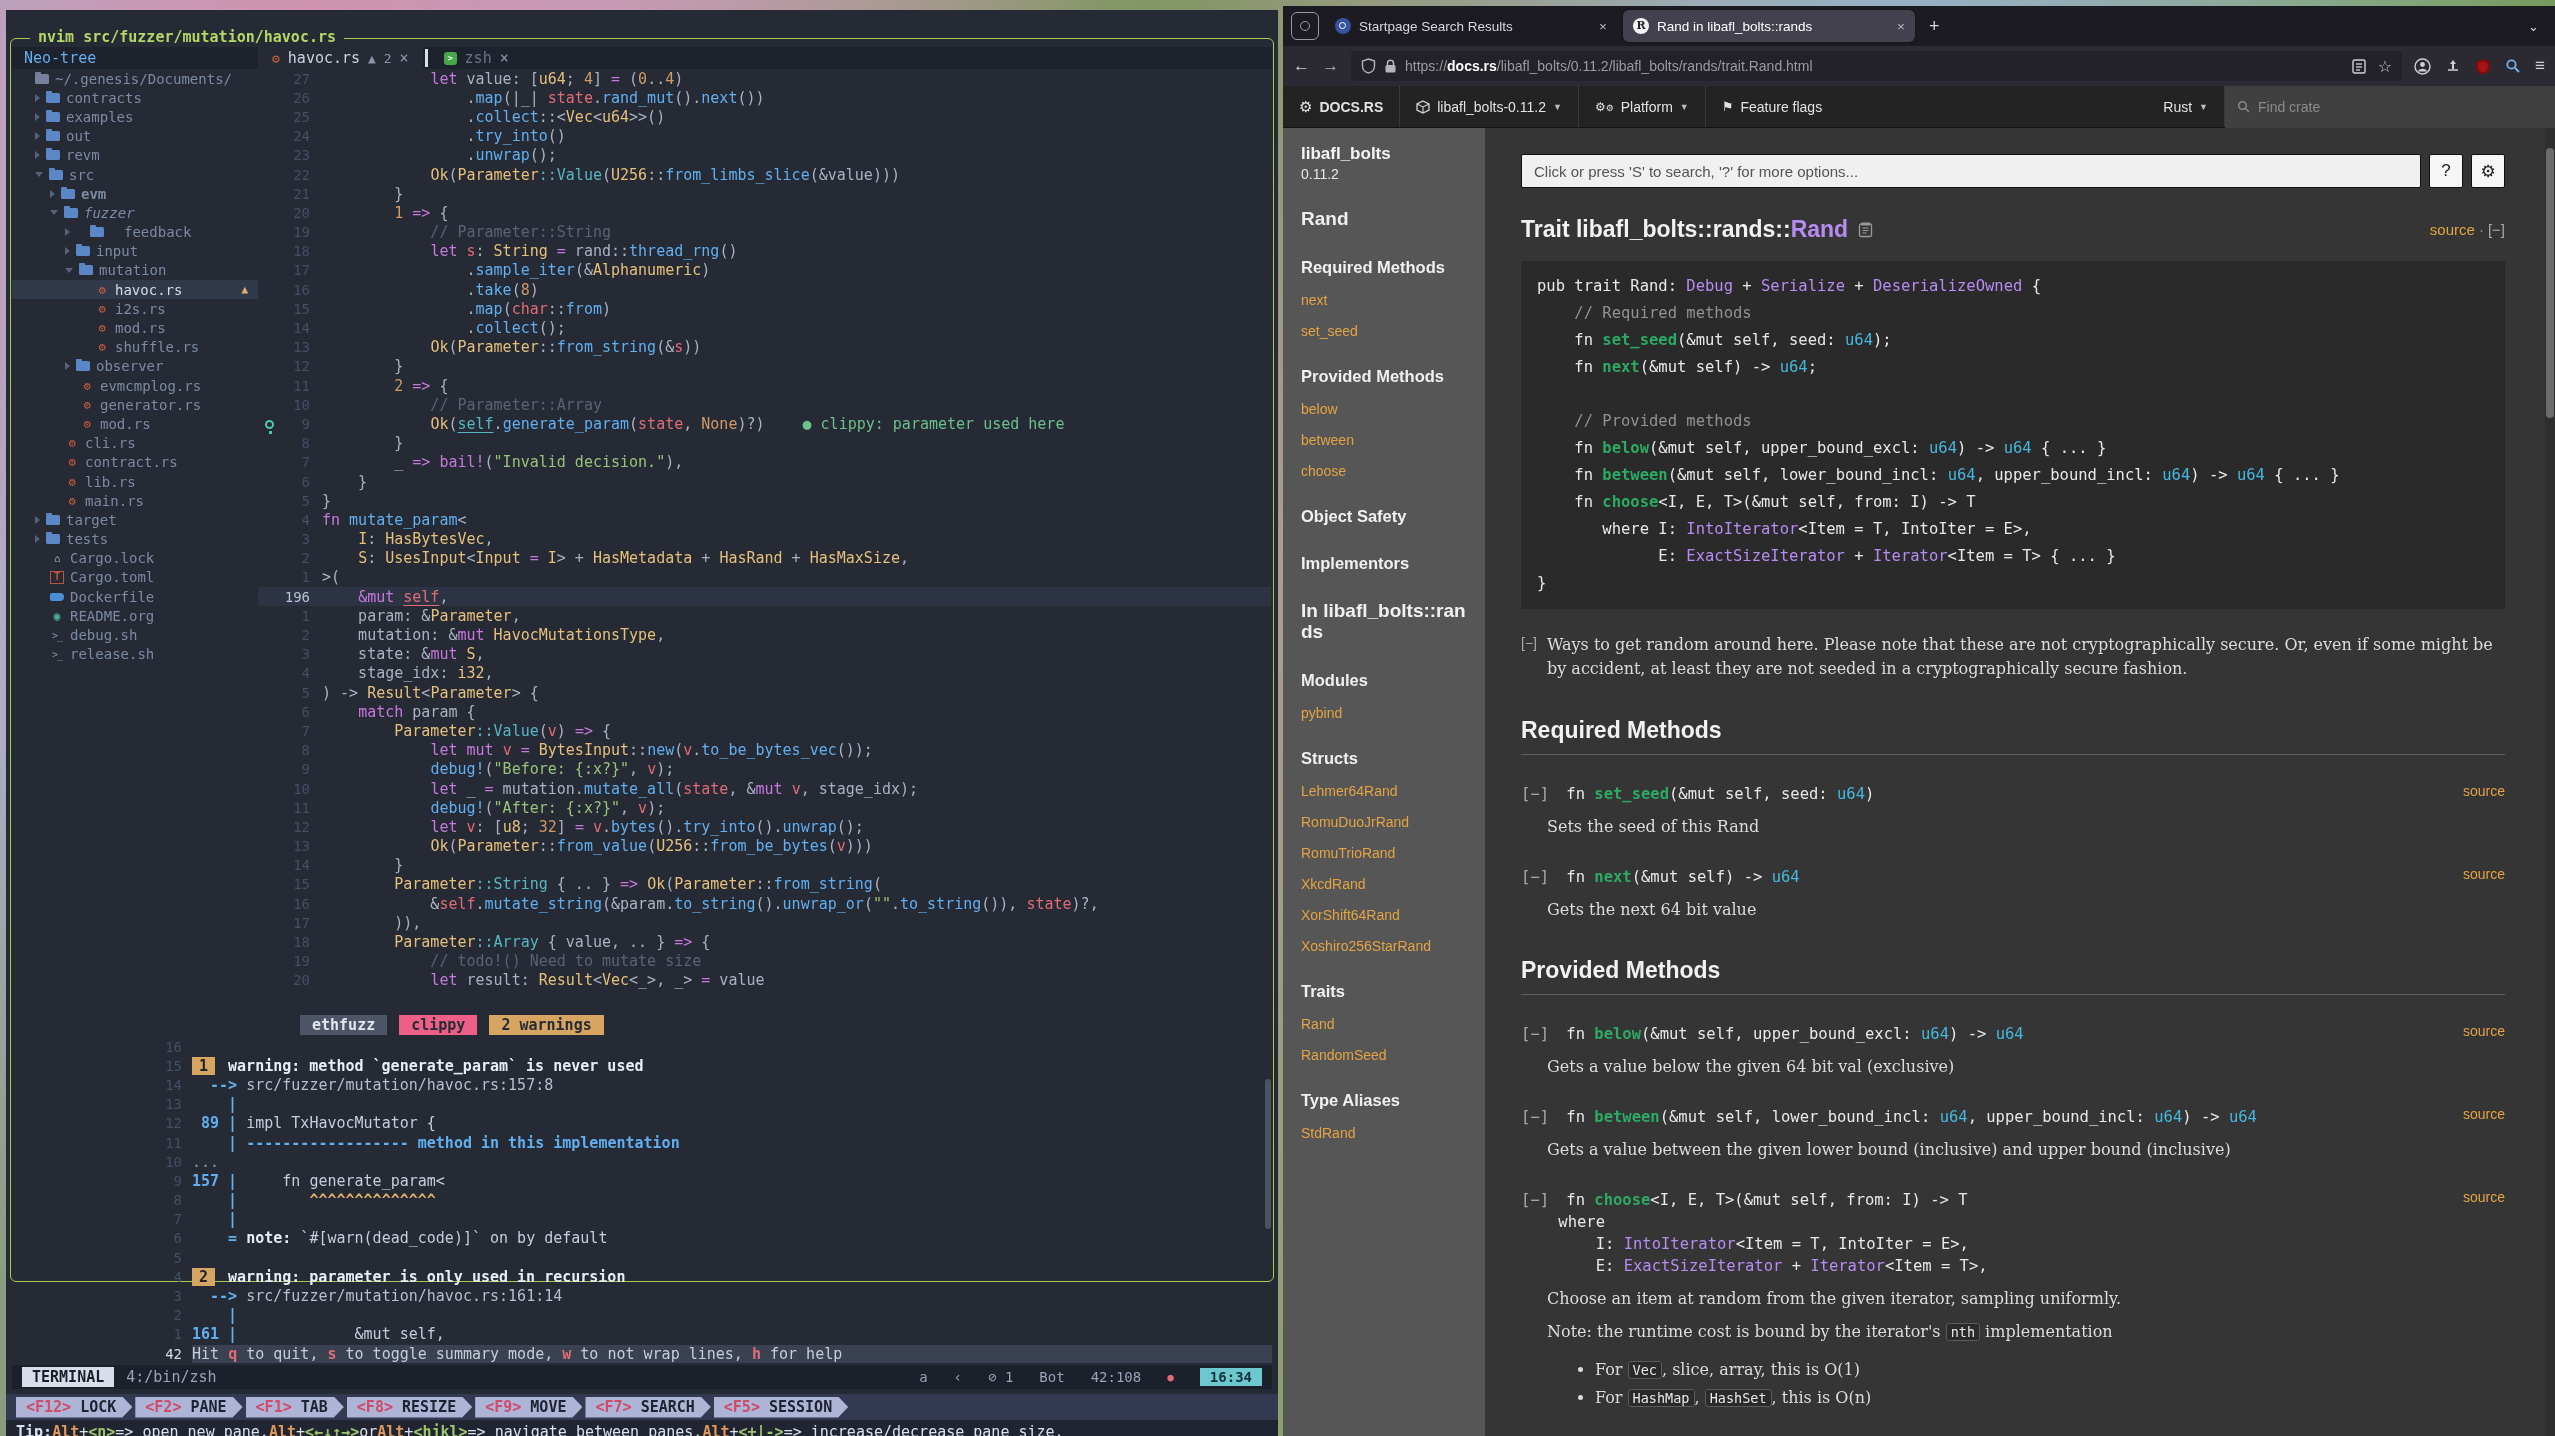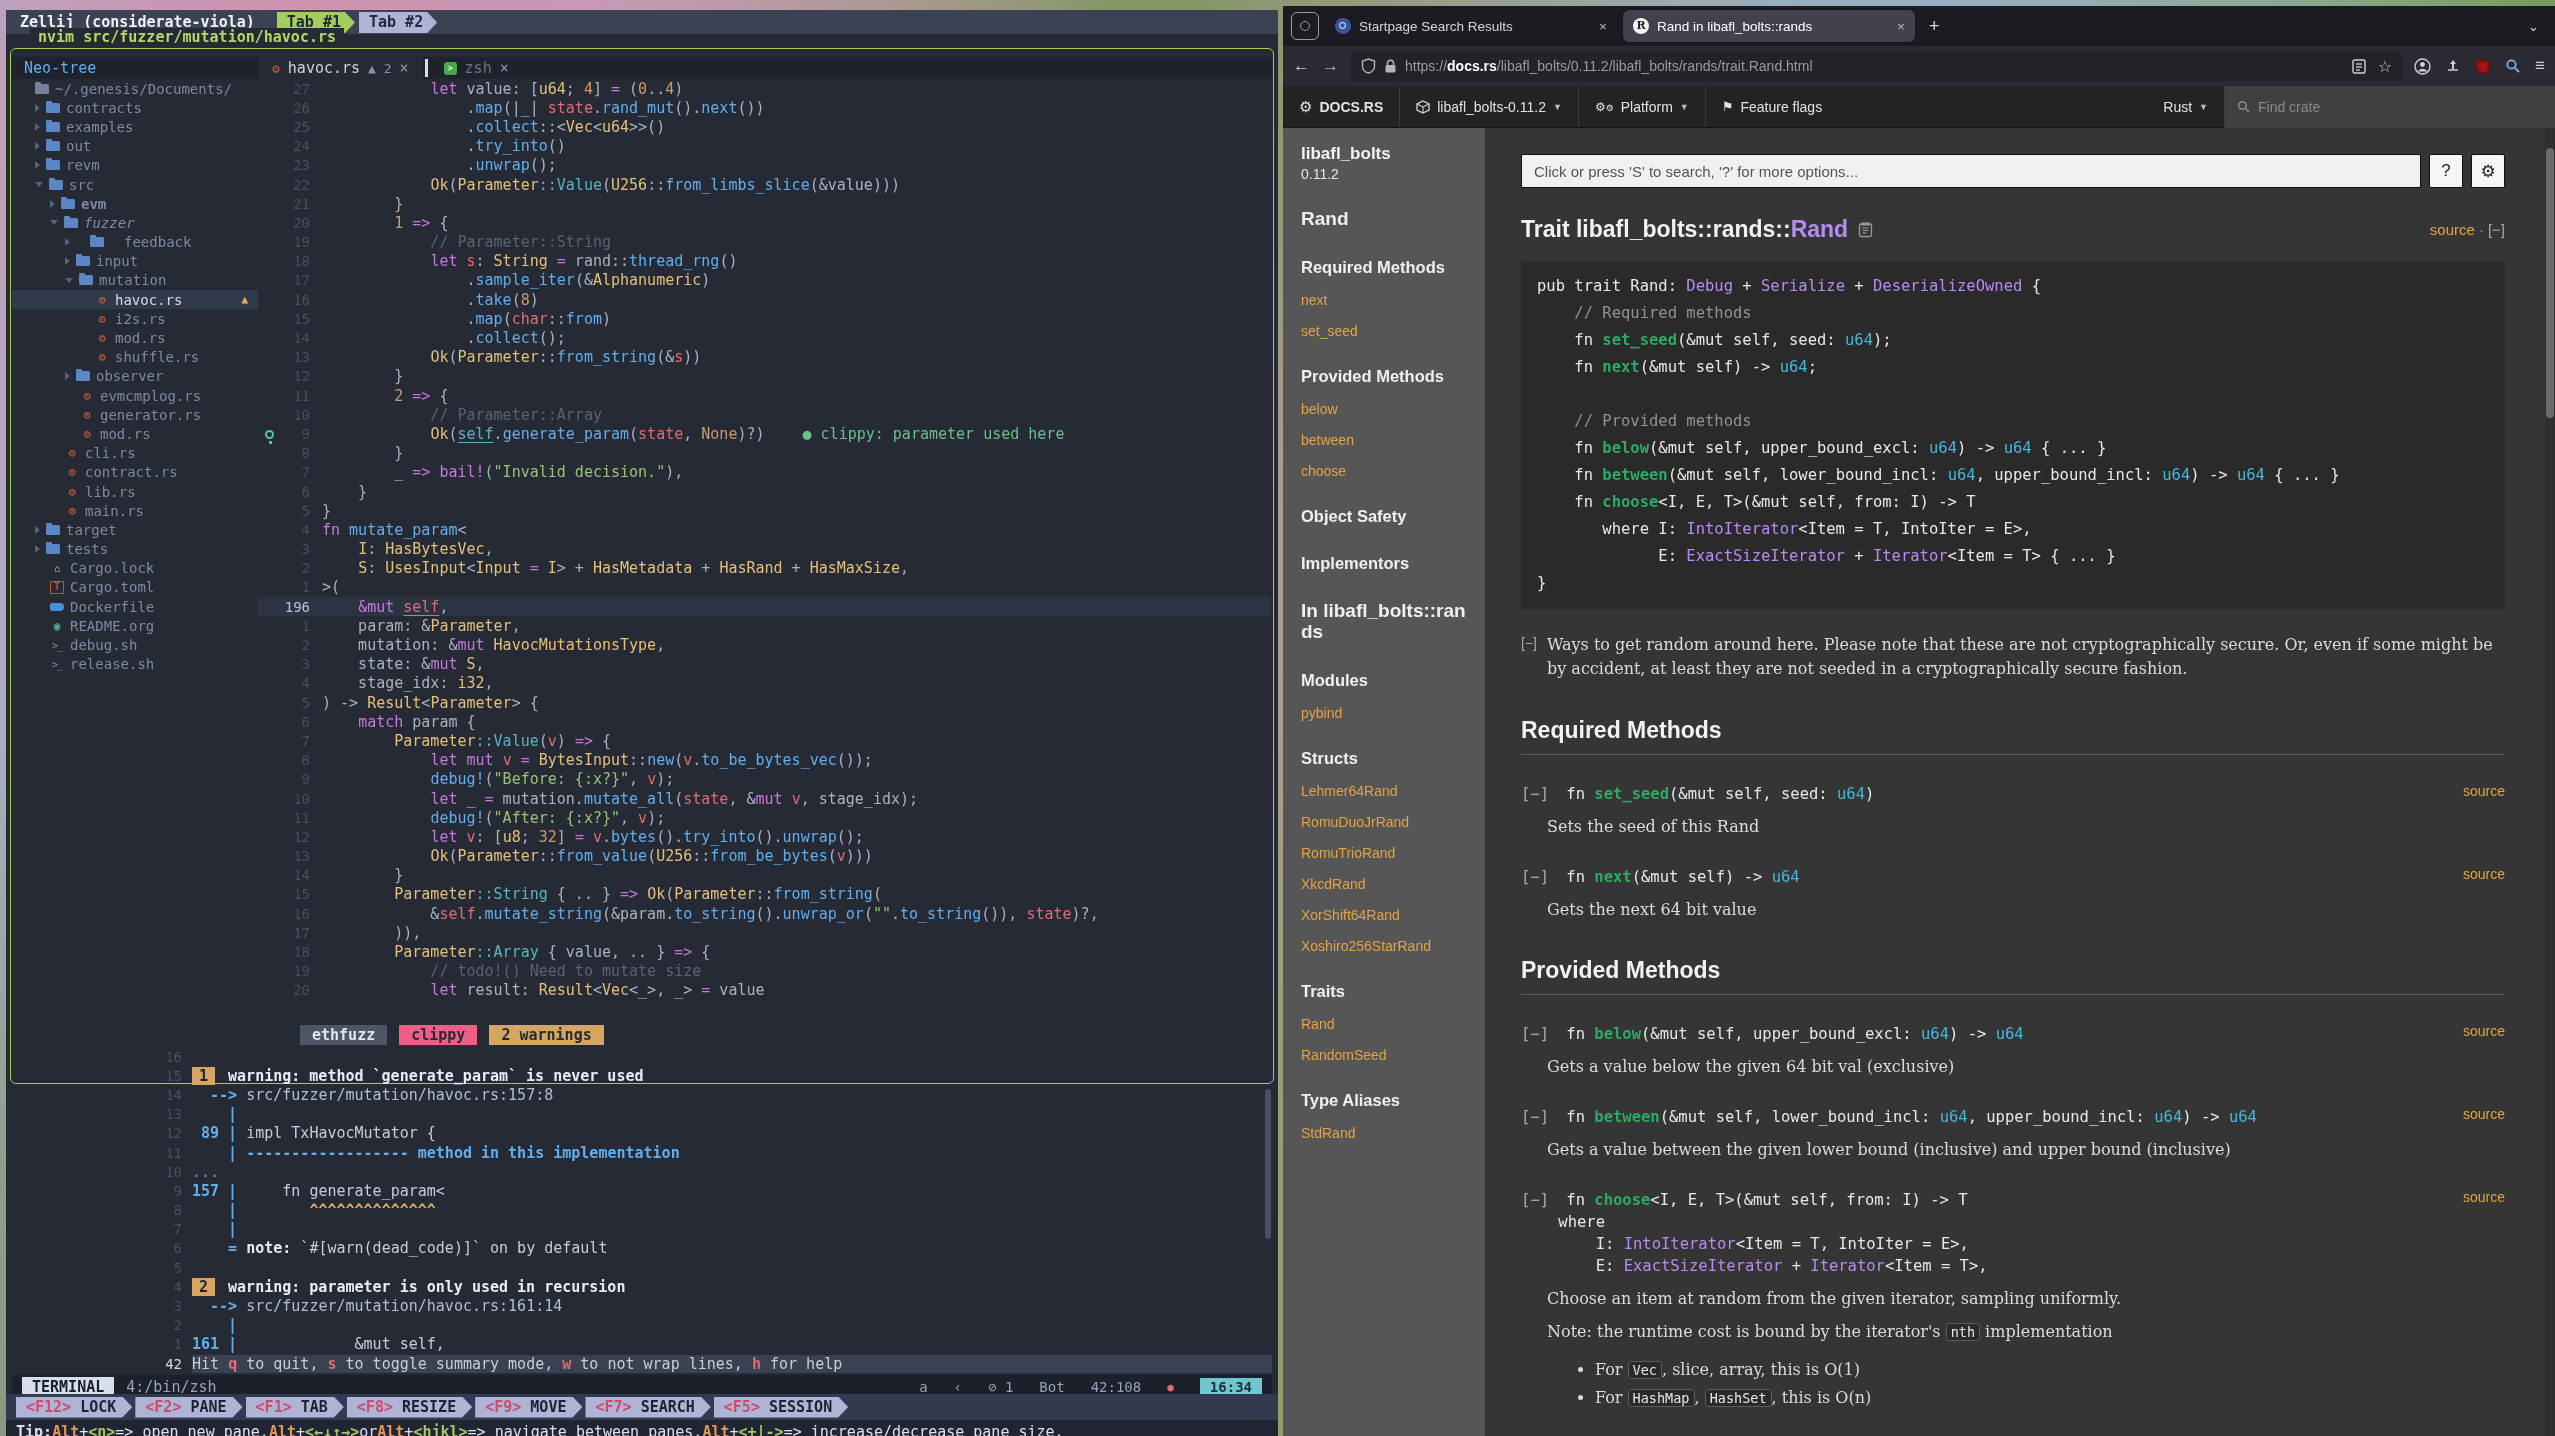--- a/index.html
+++ b/index.html
@@ -16,21 +16,21 @@
   
   .term { position:absolute; left:6px; top:10px; width:1272px; height:1424px;
           background:#252a35; font-family:"DejaVu Sans Mono", monospace; font-size:15px; }
   .zj-bar { position:absolute; left:0; top:0; width:100%; height:24px; background:#3c4254;
             display:flex; align-items:center; gap:6px; padding-left:14px; }
   .zj-session { color:#eef1f8; font-weight:bold; margin-right:16px; }
   .ribbon { padding:1px 14px 2px 10px; font-weight:bold; color:#232838;
             clip-path:polygon(0 0, calc(100% - 10px) 0, 100% 50%, calc(100% - 10px) 100%, 0 100%); }
   .ribbon.green { background:#a3cd5c; }
   .ribbon.lav { background:#aeb4d6; }
-  .pane-frame { position:absolute; left:4px; top:38px; width:1264px; height:1036px;
+  .pane-frame { position:absolute; left:4px; top:28px; width:1264px; height:1244px;
                 border:1px solid #a6cc4e; border-radius:6px; }
   .pane-title { position:absolute; left:24px; top:18px; z-index:3; background:#252a35;
                 color:#b4d765; font-weight:bold; padding:0 8px; }
   .tabline { position:absolute; left:1px; top:8px; width:1260px; height:22px; background:#1d222c;
              display:flex; align-items:stretch; }
   .nt-label { width:246px; color:#61afef; display:flex; align-items:center; padding-left:12px; }
   .buftab { display:flex; align-items:center; gap:8px; padding:0 14px; }
   .buftab.active { background:#252a35; color:#ccd3e0; }
   .buftab.inactive { color:#6b7488; }
   .buftab .badge { color:#8a93a8; font-size:13px; }
@@ -181,24 +181,20 @@
   .ff-scroll { position:absolute; right:0; top:0; width:10px; height:100%; background:#2e2e2e; }
   .ff-thumb { position:absolute; right:1px; top:20px; width:8px; height:270px; background:#6b6b6b; border-radius:4px; }
   svg { display:block; }
 </style>
 </head>
 <body>
 
 <div class="screen">
 
   <div class="term">
-    <div class="zj-bar">
-      <span class="zj-session">Zellij (considerate-viola)</span>
-      <span id="zj-tabs"><span class="ribbon green" style="margin-right: 4px;">Tab #1</span><span class="ribbon lav" style="margin-right: 4px;">Tab #2</span></span>
-    </div>
     <div class="pane-title">nvim src/fuzzer/mutation/havoc.rs</div>
     <div class="pane-frame">
       <div class="tabline">
         <div class="nt-label">Neo-tree</div>
         <div id="buftabs" style="display:flex">
             <div class="buftab active">
               <span class="rs-ico">⚙</span>
               <span>havoc.rs</span>
               <span class="badge">▲ 2</span>
               <span class="close">×</span>

